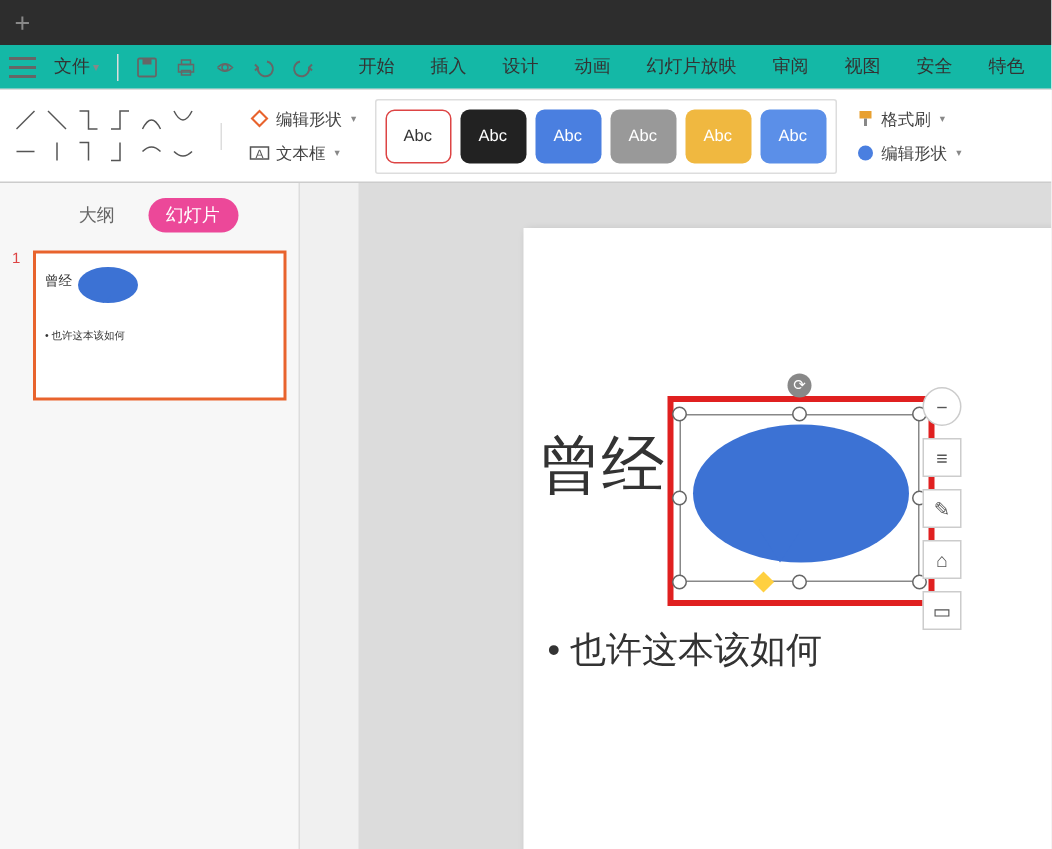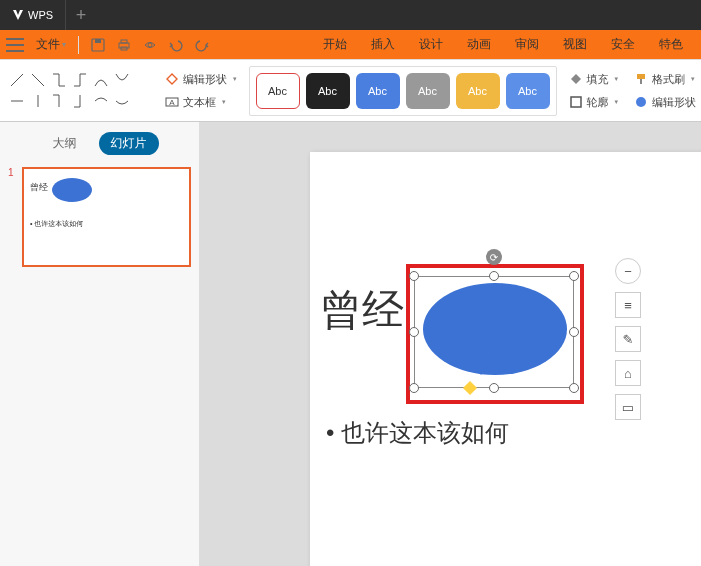--- a/index.html
+++ b/index.html
@@ -7,21 +7,21 @@
 
 .titlebar { height: 30px; background: #2d2d2d; display: flex; align-items: center; }
 .wps-tab { background: #2d2d2d; color: #fff; font-size: 11px; padding: 0 12px; height: 30px; display: flex; align-items: center; gap: 4px; border-right: 1px solid #444; }
 .wps-icon { width: 12px; height: 12px; }
 .doc-tab { background: #fff; height: 30px; display: flex; align-items: center; padding: 0 14px; gap: 8px; font-size: 12px; color: #333; border-top-right-radius: 4px; position: relative; }
 .doc-tab::after { content: ""; width: 6px; height: 6px; background: #f90; border-radius: 50%; position: absolute; right: 10px; }
 .doc-icon { width: 14px; height: 14px; background: #e8632d; border-radius: 2px; display: flex; align-items: center; justify-content: center; }
 .doc-icon::before { content: "P"; color: #fff; font-size: 9px; font-weight: bold; }
 .add-tab { width: 30px; height: 30px; display: flex; align-items: center; justify-content: center; color: #888; font-size: 18px; cursor: pointer; }
 
-.menubar { height: 30px; background: #f97316; border-bottom: 1px solid #ddd; display: flex; align-items: center; padding: 0 6px; }
+.menubar { height: 30px; background: #14b8a6; border-bottom: 1px solid #ddd; display: flex; align-items: center; padding: 0 6px; }
 .hamburger { width: 18px; height: 14px; display: flex; flex-direction: column; justify-content: space-between; margin-right: 6px; }
 .hamburger span { height: 2px; background: #666; }
 .file-btn { font-size: 12px; color: #333; padding: 0 6px; display: flex; align-items: center; gap: 2px; }
 .file-btn::after { content: "▾"; font-size: 8px; color: #888; }
 .sep { width: 1px; height: 18px; background: #ddd; margin: 0 6px; }
 .qat-icon { width: 18px; height: 18px; display: flex; align-items: center; justify-content: center; margin: 0 4px; cursor: pointer; }
 .menu-tabs { display: flex; margin-left: auto; gap: 0; }
 .menu-tab { font-size: 12px; color: #333; padding: 0 12px; cursor: pointer; height: 16px; display: flex; align-items: center; }
 
 .ribbon { height: 62px; background: #fff; border-bottom: 1px solid #ccc; display: flex; align-items: center; padding: 4px 6px; gap: 8px; }
@@ -33,25 +33,25 @@
 .rb-icon { width: 14px; height: 14px; }
 .styles-row { display: flex; gap: 6px; border: 1px solid #ddd; padding: 6px; border-radius: 2px; }
 .style-swatch { width: 44px; height: 36px; border-radius: 6px; display: flex; align-items: center; justify-content: center; font-size: 11px; cursor: pointer; }
 .sw1 { background: #fff; border: 1.5px solid #d44; color: #333; }
 .sw2 { background: #222; color: #fff; }
 .sw3 { background: #4a7fe0; color: #fff; }
 .sw4 { background: #999; color: #fff; }
 .sw5 { background: #f0b840; color: #fff; }
 .sw6 { background: #5b8fe8; color: #fff; }
 
-.workspace { display: flex; height: calc(566px - 122px); }
+.workspace { display: flex; height: calc(566px - 122px); gap: 39px; }
 .sidepanel { width: 200px; background: #f7f7f7; border-right: 1px solid #ddd; }
 .panel-tabs { display: flex; justify-content: center; gap: 10px; padding: 10px 0; font-size: 12px; }
 .panel-tab { color: #666; padding: 3px 12px; cursor: pointer; }
-.panel-tab.active { background: #0369a1; color: #fff; border-radius: 12px; }
+.panel-tab.active { background: #ec4899; color: #fff; border-radius: 12px; }
 .thumb-wrap { display: flex; gap: 6px; padding: 2px 8px; }
 .thumb-num { font-size: 10px; color: #d44; width: 8px; }
 .thumb { width: 170px; height: 100px; background: #fff; border: 2px solid #e8632d; position: relative; }
 .thumb-title { position: absolute; top: 12px; left: 6px; font-size: 9px; color: #333; }
 .thumb-bubble { position: absolute; top: 9px; left: 28px; width: 40px; height: 24px; background: #3c72d4; border-radius: 50%; }
 .thumb-bubble::after { content: ""; position: absolute; bottom: -5px; left: 12px; border: 5px solid transparent; border-top-color: #3c72d4; }
 .thumb-bullet { position: absolute; top: 50px; left: 6px; font-size: 7px; color: #333; }
 
 .canvas-area { flex: 1; background: #dcdcdc; position: relative; overflow: hidden; }
 .slide { position: absolute; left: 110px; top: 30px; width: 580px; height: 430px; background: #fff; box-shadow: 2px 2px 6px rgba(0,0,0,0.2); }
@@ -75,26 +75,20 @@
 .bubble::after { content: ""; position: absolute; bottom: -14px; left: 44px; border: 14px solid transparent; border-top: 22px solid #3c72d4; }
 
 .float-tools { position: absolute; top: 136px; right: 60px; display: flex; flex-direction: column; gap: 8px; }
 .ft-btn { width: 26px; height: 26px; background: #fff; border: 1px solid #ccc; display: flex; align-items: center; justify-content: center; cursor: pointer; font-size: 13px; color: #555; }
 .ft-btn:first-child { border-radius: 50%; }
 </style>
 </head>
 <body>
 
 <div class="titlebar">
-  <div class="wps-tab">
-    <svg class="wps-icon" viewBox="0 0 12 12">
-        <path d="M1 1 L6 11 L11 1 L8 1 L6 6 L4 1 Z" fill="#fff"></path>
-      </svg>
-    <span>WPS</span>
-  </div>
   <div class="add-tab">+</div>
 </div>
 
 <div class="menubar">
   <div class="hamburger">
       <span></span>
       <span></span>
       <span></span>
     </div>
   <div class="file-btn">
@@ -128,20 +122,21 @@
   <div class="qat-icon">
       <svg width="14" height="14" viewBox="0 0 14 14">
         <path d="M5 3 A5 5 0 1 0 11 7 L13 5 M11 7 L13 9" fill="none" stroke="#666" stroke-width="1.3"></path>
       </svg>
     </div>
   <div class="menu-tabs">
     <div class="menu-tab">开始</div>
     <div class="menu-tab">插入</div>
     <div class="menu-tab">设计</div>
     <div class="menu-tab">动画</div>
+    <div class="menu-tab">幻灯片放映</div>
     <div class="menu-tab">审阅</div>
     <div class="menu-tab">视图</div>
     <div class="menu-tab">安全</div>
     <div class="menu-tab">特色</div>
   </div>
 </div>
 
 <div class="ribbon">
   <div class="shapes-grid">
     <div class="mini-shape">
@@ -221,34 +216,20 @@
       <span>文本框</span>
     </div>
   </div>
   <div class="styles-row">
     <div class="style-swatch sw1">Abc</div>
     <div class="style-swatch sw2">Abc</div>
     <div class="style-swatch sw3">Abc</div>
     <div class="style-swatch sw4">Abc</div>
     <div class="style-swatch sw5">Abc</div>
     <div class="style-swatch sw6">Abc</div>
-  </div>
-  <div class="rb-col">
-    <div class="rb-btn">
-      <svg class="rb-icon" viewBox="0 0 14 14">
-          <path d="M7 2 L12 7 L7 12 L2 7 Z" fill="#888"></path>
-        </svg>
-      <span>填充</span>
-    </div>
-    <div class="rb-btn">
-      <svg class="rb-icon" viewBox="0 0 14 14">
-          <rect x="2" y="2" width="10" height="10" fill="none" stroke="#555" stroke-width="1.5"></rect>
-        </svg>
-      <span>轮廓</span>
-    </div>
   </div>
   <div class="rb-col">
     <div class="rb-btn">
       <svg class="rb-icon" viewBox="0 0 14 14">
           <rect x="3" y="2" width="8" height="5" fill="#e8a030"></rect>
           <rect x="6" y="7" width="2" height="5" fill="#888"></rect>
         </svg>
       <span>格式刷</span>
     </div>
     <div class="rb-btn">

